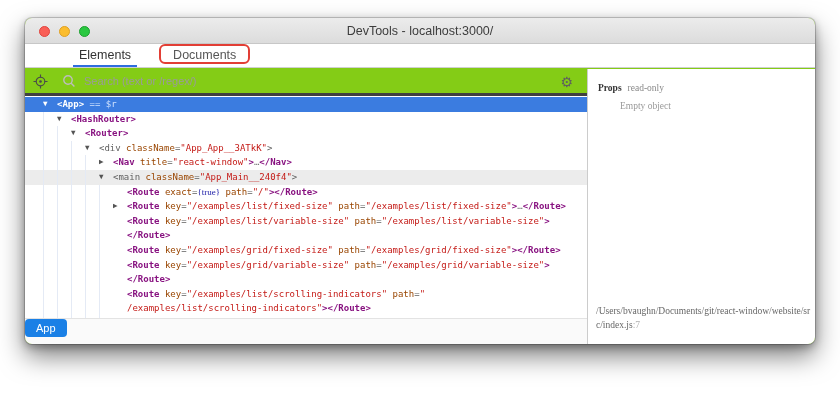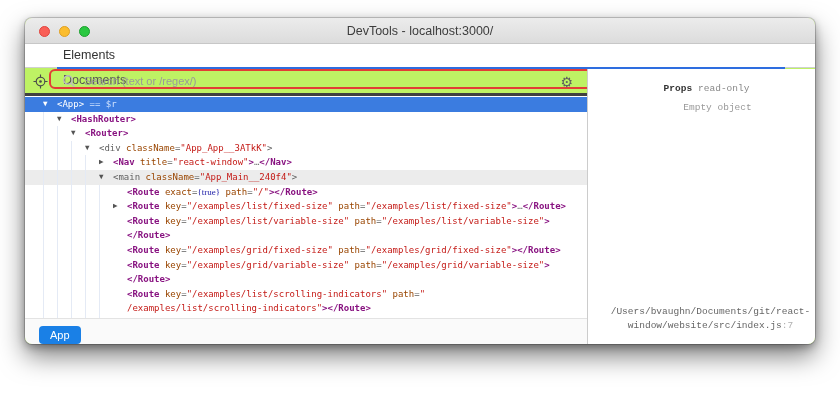--- a/index.html
+++ b/index.html
@@ -1,35 +1,35 @@
 <!DOCTYPE html>
 <html><head>
 <meta charset="utf-8">
 <style>
   * { box-sizing: border-box; margin: 0; padding: 0; }
   html,body { width:840px; height:402px; background:#ffffff; overflow:hidden;
               font-family:"Liberation Sans", sans-serif; }
 
   .window { position:absolute; left:25px; top:18px; width:790px; height:326px;
-            background:#bef264; border-radius:7px; overflow:hidden;
+            background:#84cc16; border-radius:7px; overflow:hidden;
             box-shadow:0 0 0 1px rgba(0,0,0,.18), 0 12px 26px rgba(0,0,0,.5), 0 3px 8px rgba(0,0,0,.3); }
 
   
   .titlebar { height:26px; background:linear-gradient(#ececec,#dcdcdc);
               border-bottom:1px solid #c7c7c7; position:relative; }
   .lights { position:absolute; left:14px; top:7.5px; display:flex; gap:9px; }
   .light { width:11px; height:11px; border-radius:50%; display:inline-block; }
   .light.red    { background:#f95f57; border:0.5px solid #e0443e; }
   .light.yellow { background:#fbbd2e; border:0.5px solid #dfa023; }
   .light.green  { background:#2ac840; border:0.5px solid #1da02f; }
   .title { text-align:center; font-size:12.5px; line-height:26px; color:#3d3d3d; }
 
   
   .tabbar { height:24px; background:#fff; border-bottom:1px solid #d0d0d0;
-            display:flex; align-items:stretch; padding-left:32px; position:relative;flex-direction:column; }
+            display:flex; align-items:stretch; padding-left:48px; position:relative; }
   .tab { font-size:12.5px; line-height:23px; color:#565656; padding:0 6px;
          margin-right:30px; position:relative; cursor:default; }
   .tab.active { color:#333; border-bottom:2.5px solid #2e6ddf; }
   .tab .ann { position:absolute; left:-8px; right:-8px; top:0px; bottom:3px;
               border:2px solid #e23e35; border-radius:6px; pointer-events:none; }
 
   .bodyrow { position:absolute; top:51px; bottom:0; left:0; right:0; display:flex; }
 
   
   .left { width:562px; display:flex; flex-direction:column; position:relative; }
@@ -48,45 +48,45 @@
   .row .guide { display:inline-block; width:14px; flex:none; border-left:1px solid #e4eaf5; }
   .row .arrowslot { display:inline-block; width:14px; flex:none; font-size:7.5px; color:#545454; text-align:left; }
   .row .txt { white-space:pre; }
   .row.selected { background:#3b7ce0; }
   .row.selected .arrowslot { color:#fff; }
   .row.selected .txt span { color:#fff !important; }
   .row.selected .txt .meta { color:#cfe2ff !important; }
   .row.hovered { background:#ececec; }
 
   .tag  { color:#881280;font-weight:bold; }
-  .tagb { color:#881280; font-weight:normal; }
+  .tagb { color:#881280; font-weight:bold; }
   .host { color:#616161; }
   .attr { color:#994500; }
   .eq   { color:#616161; }
   .str  { color:#c41a16; }
   .expr { color:#1a1aa6;font-family:Liberation Serif, serif; }
   .dots { color:#777777; }
   .plain{ color:#444444; }
   .meta { color:#cfe2ff; }
 
   
   .bottombar { height:26px; flex:none; background:#fafafa; border-top:1px solid #e3e3e3;
-               display:flex; align-items:flex-end; padding-left:14px; }
+               display:flex; align-items:flex-start; padding-left:0; }
   .appbadge { background:#1a80e6; color:#fff; font-size:11px; font-weight:500;
               padding:3px 11px; border-radius:4px; }
 
   
   .vdivider { width:1px; background:#ccc; flex:none; }
   .right { flex:1; position:relative; background:#fff;
-           font-family:Liberation Mono, monospace; font-size:9.5px;text-align:center; }
+           font-family:Liberation Serif, serif; font-size:9.5px; }
   .props-head { padding:14px 0 0 10px; color:#333; }
   .props-head .pt { font-weight:bold; color:#333; }
   .props-head .pm { color:#888; margin-left:6px; }
   .props-empty { padding:8px 0 0 32px; color:#999; }
-  .source { position:absolute; left:20px; right:2px; bottom:12px; color:#666;
+  .source { position:absolute; left:8px; right:2px; bottom:12px; color:#666;
             word-break:break-all; line-height:13.5px; }
   .source .lineno { color:#b0b0b0; }
 </style>
 </head>
 <body>
 
 <div class="window">
 
   <div class="titlebar">
     <div class="lights">

